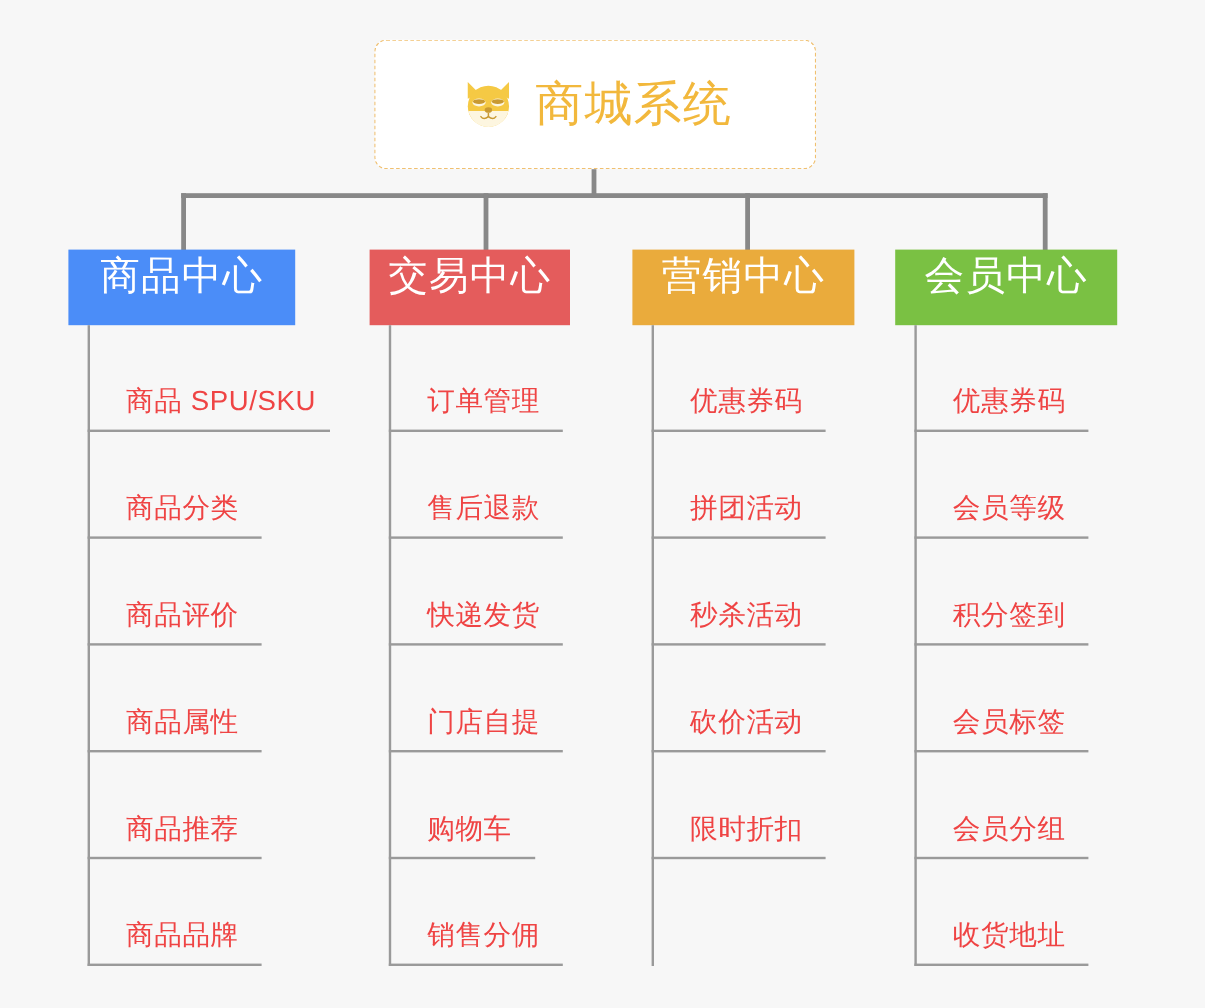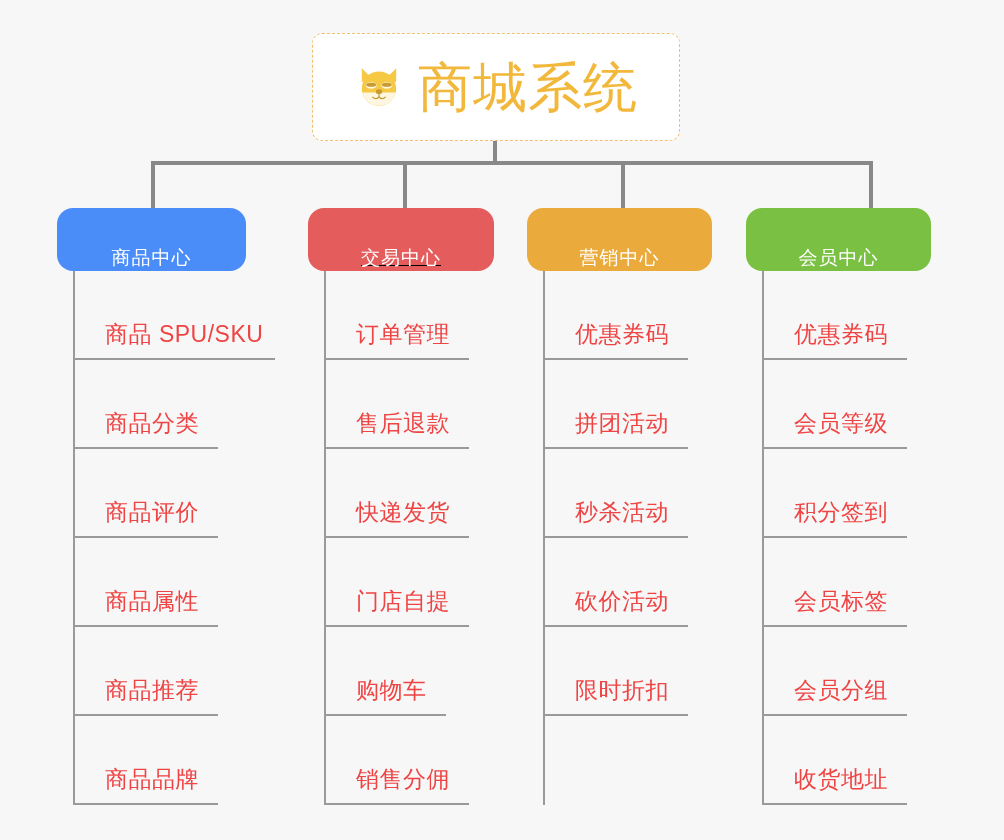--- a/index.html
+++ b/index.html
@@ -37,21 +37,21 @@
   }
 
   .root-icon {
     width: 50px;
     height: 50px;
     flex: 0 0 auto;
     display: block;
   }
 
   .root-title {
-    font-size: 54px;
+    font-size: 40px;
     line-height: 1;
     color: #f2b83c;
     letter-spacing: 1px;
     white-space: nowrap;
   }
 
   
   .conn {
     position: absolute;
     background: #888888;
@@ -61,26 +61,26 @@
 
   
   .column {
     position: absolute;
     top: 208px;
   }
 
   .cat-box {
     position: relative;
     height: 63px;
-    border-radius: 16px;
+    border-radius: 0;
     display: flex;
-    align-items: flex-end;
+    align-items: flex-start;
     justify-content: center;
     color: #ffffff;
-    font-size: 19px;
+    font-size: 33px;
     letter-spacing: 1px;
     white-space: nowrap;
   }
 
   
   .spine {
     position: absolute;
     left: 16px;
     top: 63px;
     width: 2px;
@@ -112,21 +112,21 @@
   .leaf-underline {
     position: absolute;
     left: 16px;
     bottom: 0;
     height: 2px;
     background: #9a9a9a;
   }
 
   
   #col-0 { left: 57px;  width: 189px; }
-  #col-1 { left: 308px; width: 186px; text-decoration: underline; }
+  #col-1 { left: 308px; width: 167px; }
   #col-2 { left: 527px; width: 185px; }
   #col-3 { left: 746px; width: 185px; }
 </style>
 </head>
 <body>
 
 <div id="mindmap">
 
   <div class="root-node">
     <svg class="root-icon" viewBox="0 0 64 64">

